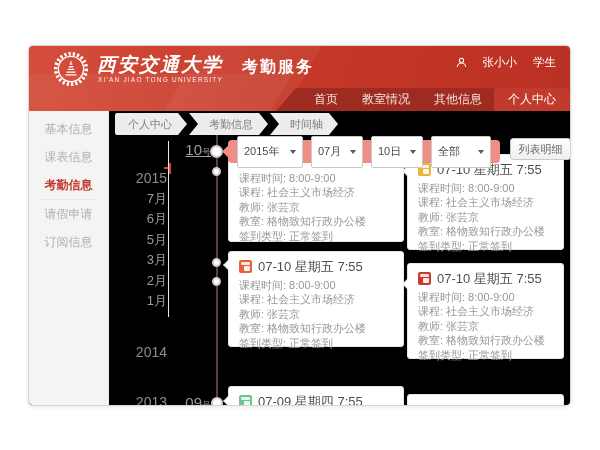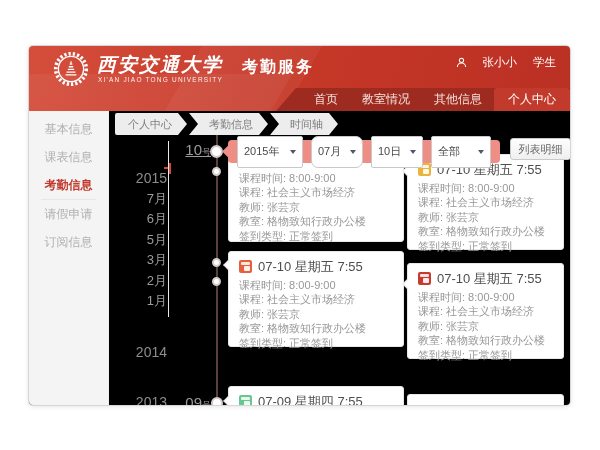--- a/index.html
+++ b/index.html
@@ -75,21 +75,21 @@
   
   .filterbar { position:absolute; left:199px; top:29px; width:272px; height:23px; background:#ef8e84;
                border-radius:4px; display:flex; align-items:center; gap:8px; padding:0 9px; z-index:5; }
   .filterbar .notch { position:absolute; left:-4px; top:7px; width:9px; height:9px; background:#ef8e84;
                transform:rotate(45deg); }
   .dd { background:#fff; border:1px solid #c9c9c9; border-radius:2px; height:32px; display:flex;
         align-items:center; justify-content:space-between; padding:0 6px; font-size:11px; color:#4a4a4a;
         cursor:pointer; white-space:nowrap; }
   .dd .caret { width:0; height:0; border-left:3.5px solid transparent; border-right:3.5px solid transparent;
                border-top:4.5px solid #4d5966; margin-left:5px; }
-  .dd-year { width:66px; } .dd-month { width:52px;border-radius:7px; } .dd-day { width:52px; } .dd-cat { width:60px; }
+  .dd-year { width:66px; } .dd-month { width:52px; } .dd-day { width:52px; } .dd-cat { width:60px; }
 
   .btn-list { position:absolute; left:481px; top:27px; width:61px; height:22px; z-index:6;
               background:linear-gradient(#fdfdfd,#f0f0f0); border:1px solid #c9c9c9; border-radius:3px;
               font-size:11px; color:#666; text-align:center; line-height:20px; cursor:pointer; white-space:nowrap; }
 
   
   .card { position:absolute; background:#fff; border:1px solid #e7e7e7; border-radius:3px;
           padding:6px 10px; z-index:2; }
   .card .notch { position:absolute; left:-4.5px; width:8px; height:8px; background:#fff;
           border-left:1px solid #e7e7e7; border-bottom:1px solid #e7e7e7; transform:rotate(45deg); }

